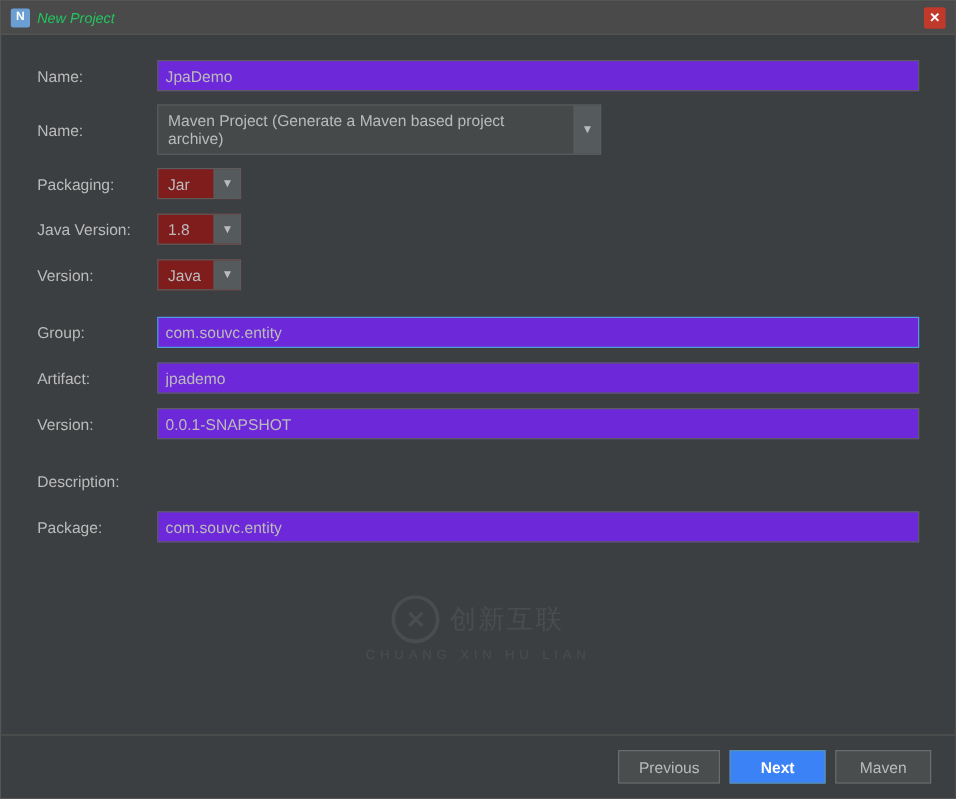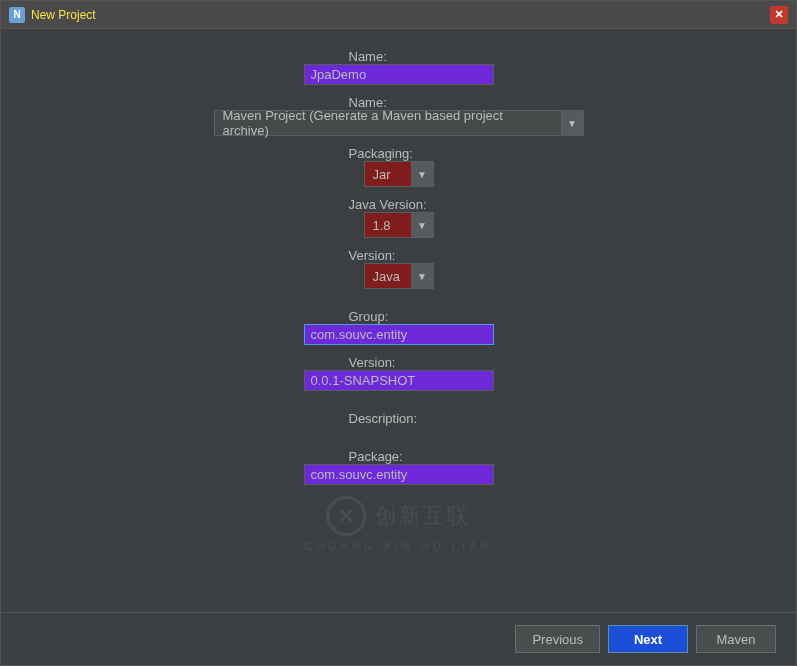--- a/index.html
+++ b/index.html
@@ -48,22 +48,23 @@
       border-radius: 2px;
       display: flex;
       align-items: center;
       justify-content: center;
       font-size: 10px;
       color: white;
       font-weight: bold;
     }
 
     .title-text {
-      color: #fde047;
+      color: #22c55e;
       font-size: 12px;
+      font-style: italic;
     }
 
     .close-btn {
       width: 18px;
       height: 18px;
       background: #c0392b;
       border-radius: 2px;
       display: flex;
       align-items: center;
       justify-content: center;
@@ -80,21 +81,20 @@
       flex-direction: column;
       gap: 0;
       position: relative;
     }
 
     .form-row {
       display: flex;
       align-items: center;
       margin-bottom: 10px;
       min-height: 28px;
-      flex-direction: column;
     }
 
     .form-label {
       width: 100px;
       color: #bbbbbb;
       font-size: 13px;
       flex-shrink: 0;
     }
 
     .form-input {
@@ -139,21 +139,21 @@
       border: 1px solid #5a5d5e;
       height: 26px;
       width: 70px;
     }
 
     .type-select-wrapper {
       display: flex;
       align-items: center;
       background: #45494a;
       border: 1px solid #5a5d5e;
-      height: 26px;
+      height: 42px;
       width: 370px;
     }
 
     .watermark {
       position: absolute;
       bottom: 60px;
       left: 50%;
       transform: translateX(-50%);
       opacity: 0.15;
       display: flex;
@@ -213,21 +213,21 @@
       background: #4a4d4e;
       color: #bbbbbb;
       font-size: 13px;
       cursor: pointer;
       display: flex;
       align-items: center;
       justify-content: center;
     }
 
     .btn-primary {
-      background: #1d4ed8;
+      background: #3b82f6;
       border-color: #5a8fa8;
       color: #ffffff;
       font-weight: bold;
     }
 
     .separator {
       height: 10px;
     }
   </style>
 </head>
@@ -282,20 +282,24 @@
       </div>
     </div>
 
     <div class="separator"></div>
 
     <div class="form-row">
       <div class="form-label">Group:</div>
       <input type="text" class="form-input highlighted" value="com.souvc.entity" style="">
     </div>
 
+    <div class="form-row">
+      <div class="form-label">Artifact:</div>
+      <input type="text" class="form-input" value="jpademo" style="">
+    </div>
 
     <div class="form-row">
       <div class="form-label">Version:</div>
       <input type="text" class="form-input" value="0.0.1-SNAPSHOT" style="">
     </div>
 
     <div class="separator"></div>
 
     <div class="form-row">
       <div class="form-label">Description:</div>

